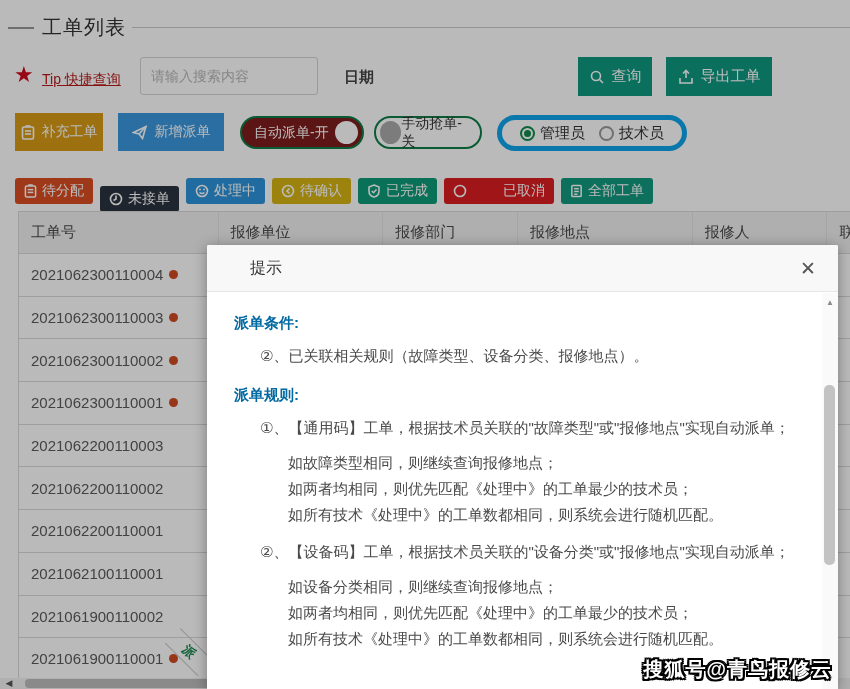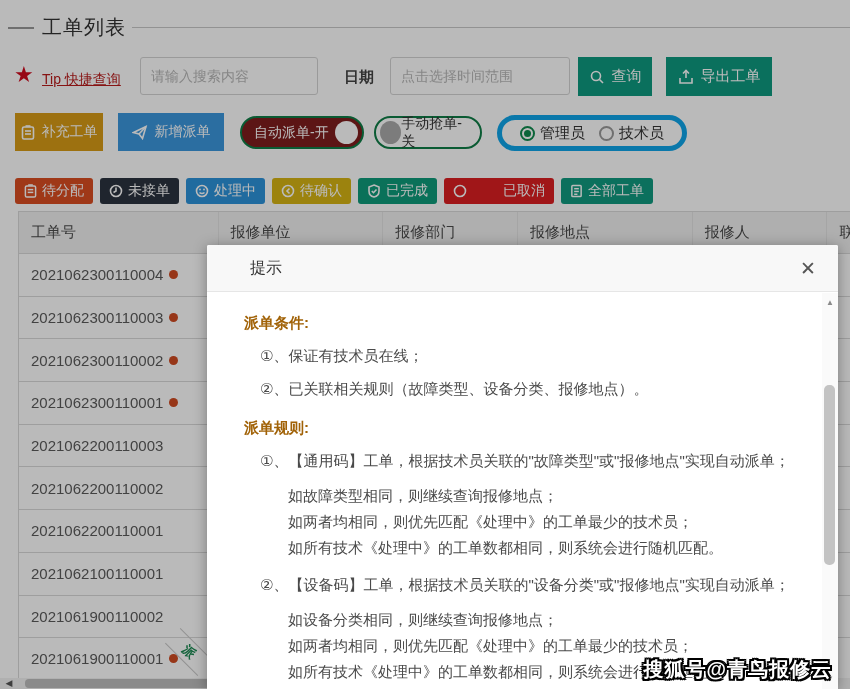--- a/index.html
+++ b/index.html
@@ -43,21 +43,21 @@
   .radio { display:flex; align-items:center; gap:5px; font-size:15px; color:#333; }
   .radio-circle { width:15px; height:15px; border-radius:50%; border:2px solid #0f8a4d; display:inline-flex; align-items:center; justify-content:center; }
   .radio-circle.checked::after { content:""; width:7px; height:7px; border-radius:50%; background:#0f8a4d; }
   .radio-circle.unchecked { border-color:#9a9a9a; }
 
   
   .tabs { position:absolute; top:178px; left:15px; display:flex; gap:7px; }
   .tab { height:26px; display:inline-flex; align-items:center; gap:5px; padding:0 9px; color:#fff; font-size:14px; border-radius:3px; cursor:pointer; }
   .tab svg { display:block; }
   .tab-assign { background:#da4d22; }
-  .tab-pending { background:#2b333f; }
+  .tab-pending { background:#2b333f;margin-top:8px; }
   .tab-processing { background:#2d93da; }
   .tab-confirm { background:#d6b414; }
   .tab-done { background:#0f9b7a; }
   .tab-cancel { background:#dc1f22;gap:36px; }
   .tab-all { background:#119a80; }
 
   
   .table { position:absolute; top:211px; left:18px; width:1000px; }
   .thead { display:flex; height:42px; background:#f0f0f0; border:1px solid #d9d9d9; border-bottom:none; }
   .th { display:flex; align-items:center; padding-left:12px; font-size:15px; color:#4a4a4a; border-right:1px solid #e2e2e2; }
@@ -75,21 +75,21 @@
 
   
   .backdrop { position:absolute; inset:0; background:rgba(0,0,0,0.27); z-index:10; }
 
   
   .modal { position:absolute; left:207px; top:245px; width:631px; height:444px; background:#fff; z-index:20; box-shadow:0 2px 14px rgba(0,0,0,0.35); border-radius:2px 2px 0 0; overflow:hidden; }
   .modal-header { height:47px; background:#f8f8f8; border-bottom:1px solid #e6e6e6; display:flex; align-items:center; justify-content:space-between; padding:0 22px 0 43px; }
   .modal-title { font-size:16px; color:#333; }
   .modal-close { font-size:19px; color:#555; cursor:pointer; line-height:1; }
   .modal-body { position:relative; padding:22px 40px 0 25px; font-size:15px; color:#4a4a4a; }
-  .m-head { font-weight:bold; color:#a16207; margin:0 0 14px 12px; }
+  .m-head { font-weight:bold; color:#0369a1; margin:0 0 14px 2px; }
   .m-item { padding-left:28px; margin:0 0 14px 0; }
   .m-sub { padding-left:56px; margin:0 0 7px 0; }
   .m-sub.first { margin-top:16px; }
   .m-sub.last { margin-bottom:18px; }
   .m-gap { height:6px; }
 
   
   .vscroll { position:absolute; top:48px; right:0; width:16px; height:396px; background:#fafafa; z-index:21; }
   .vscroll .arr { position:absolute; left:0; width:16px; height:16px; color:#8a8a8a; font-size:8px; text-align:center; line-height:16px; }
   .vscroll .arr-up { top:2px; }
@@ -111,21 +111,20 @@
     <div class="title-dash"></div>
     <div class="page-title">工单列表</div>
     <div class="title-line"></div>
   </div>
 
   <div class="toolbar">
     <span class="star-icon">★</span>
     <span class="tip-label">Tip 快捷查询</span>
     <input class="search-input" placeholder="请输入搜索内容" style="">
     <span class="date-label">日期</span>
-    <input class="date-input" placeholder="点击选择时间范围" style="">
     <button class="btn btn-query">
       <svg width="16" height="16" viewBox="0 0 16 16">
           <circle class="icon-white" cx="7" cy="7" r="4.5"></circle>
           <line class="icon-white" x1="10.5" y1="10.5" x2="14" y2="14"></line>
         </svg>
       <span>查询</span>
     </button>
     <button class="btn btn-export">
       <svg width="16" height="16" viewBox="0 0 16 16">
           <path class="icon-white" d="M2 9 v5 h12 v-5"></path>
@@ -356,21 +355,20 @@
 
 <div class="backdrop"></div>
 
 <div class="modal">
   <div class="modal-header">
     <span class="modal-title">提示</span>
     <span class="modal-close">✕</span>
   </div>
   <div class="modal-body">
     <div class="m-head">派单条件:</div>
-    <div class="m-item">①、保证有技术员在线；</div>
     <div class="m-item">②、已关联相关规则（故障类型、设备分类、报修地点）。</div>
     <div class="m-gap"></div>
     <div class="m-head">派单规则:</div>
     <div class="m-item">①、【通用码】工单，根据技术员关联的"故障类型"或"报修地点"实现自动派单；</div>
     <div class="m-sub first">如故障类型相同，则继续查询报修地点；</div>
     <div class="m-sub">如两者均相同，则优先匹配《处理中》的工单最少的技术员；</div>
     <div class="m-sub last">如所有技术《处理中》的工单数都相同，则系统会进行随机匹配。</div>
     <div class="m-item">②、【设备码】工单，根据技术员关联的"设备分类"或"报修地点"实现自动派单；</div>
     <div class="m-sub first">如设备分类相同，则继续查询报修地点；</div>
     <div class="m-sub">如两者均相同，则优先匹配《处理中》的工单最少的技术员；</div>

